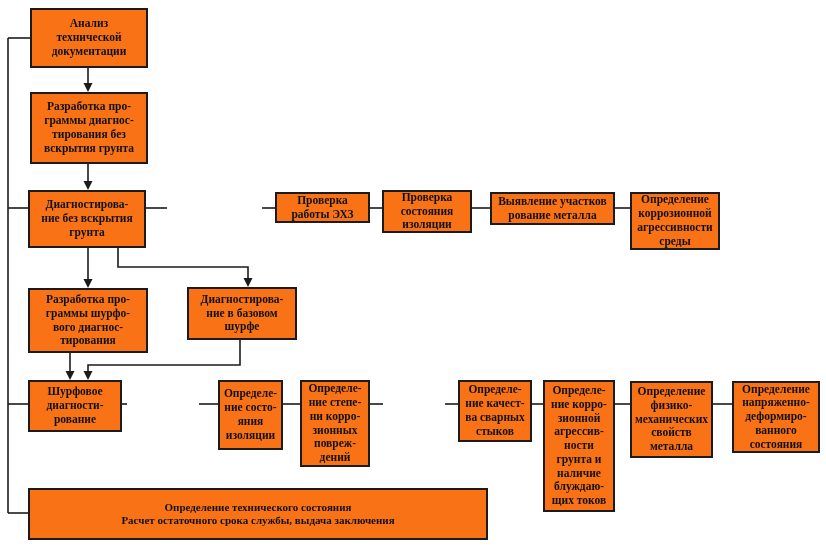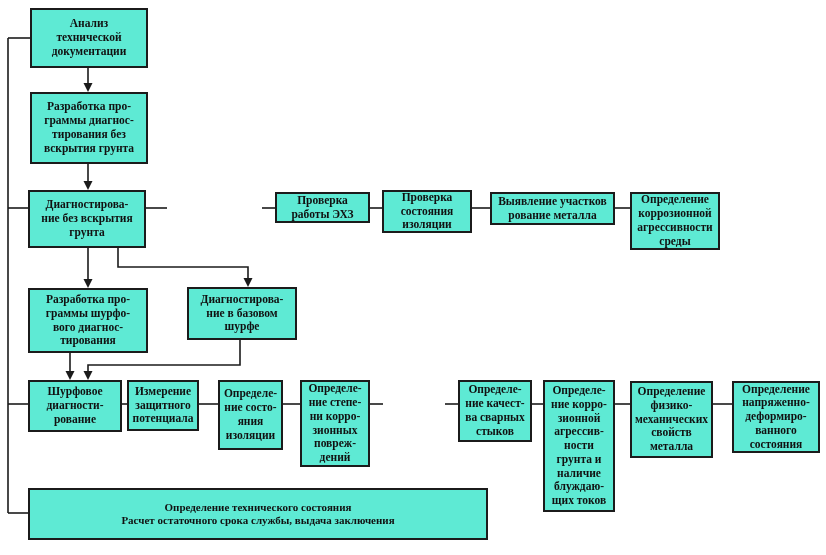--- a/index.html
+++ b/index.html
@@ -8,21 +8,21 @@
     width:826px;height:555px;
     background:#ffffff;
     font-family:"Liberation Serif","DejaVu Serif",serif;
     overflow:hidden;
   }
   svg.wires{position:absolute;left:0;top:0;width:826px;height:555px;}
   .node{
     position:absolute;
     box-sizing:border-box;
     border:2px solid #1b1b1b;
-    background:#5eead4;
+    background:#f97316;
     color:#111111;
     font-weight:bold;
     font-size:11.5px;
     line-height:1.2;
     text-align:center;
     display:flex;
     align-items:center;
     justify-content:center;
     white-space:pre-line;
     padding:1px 2px;
@@ -110,23 +110,20 @@
 тирования</div>
 
   <div class="node" style="left:187px;top:287px;width:110px;height:53px">Диагностирова-
 ние в базовом
 шурфе</div>
 
   <div class="node" style="left:28px;top:380px;width:94px;height:52px">Шурфовое
 диагности-
 рование</div>
 
-  <div class="node" style="left:127px;top:380px;width:72px;height:51px">Измерение
-защитного
-потенциала</div>
 
   <div class="node" style="left:218px;top:380px;width:65px;height:70px">Определе-
 ние состо-
 яния
 изоляции</div>
 
   <div class="node" style="left:300px;top:380px;width:70px;height:87px">Определе-
 ние степе-
 ни корро-
 зионных

